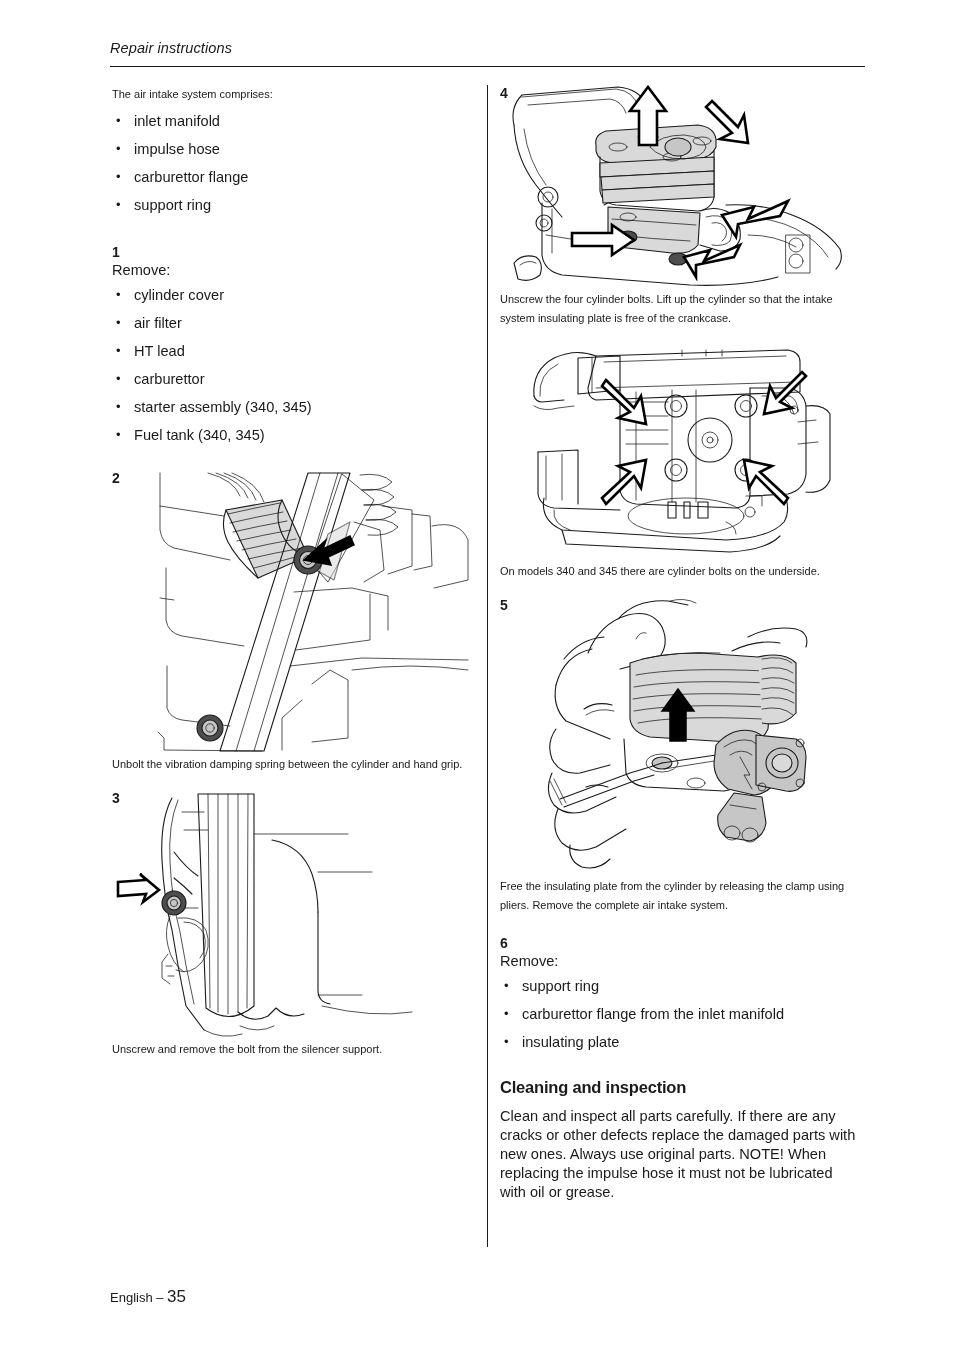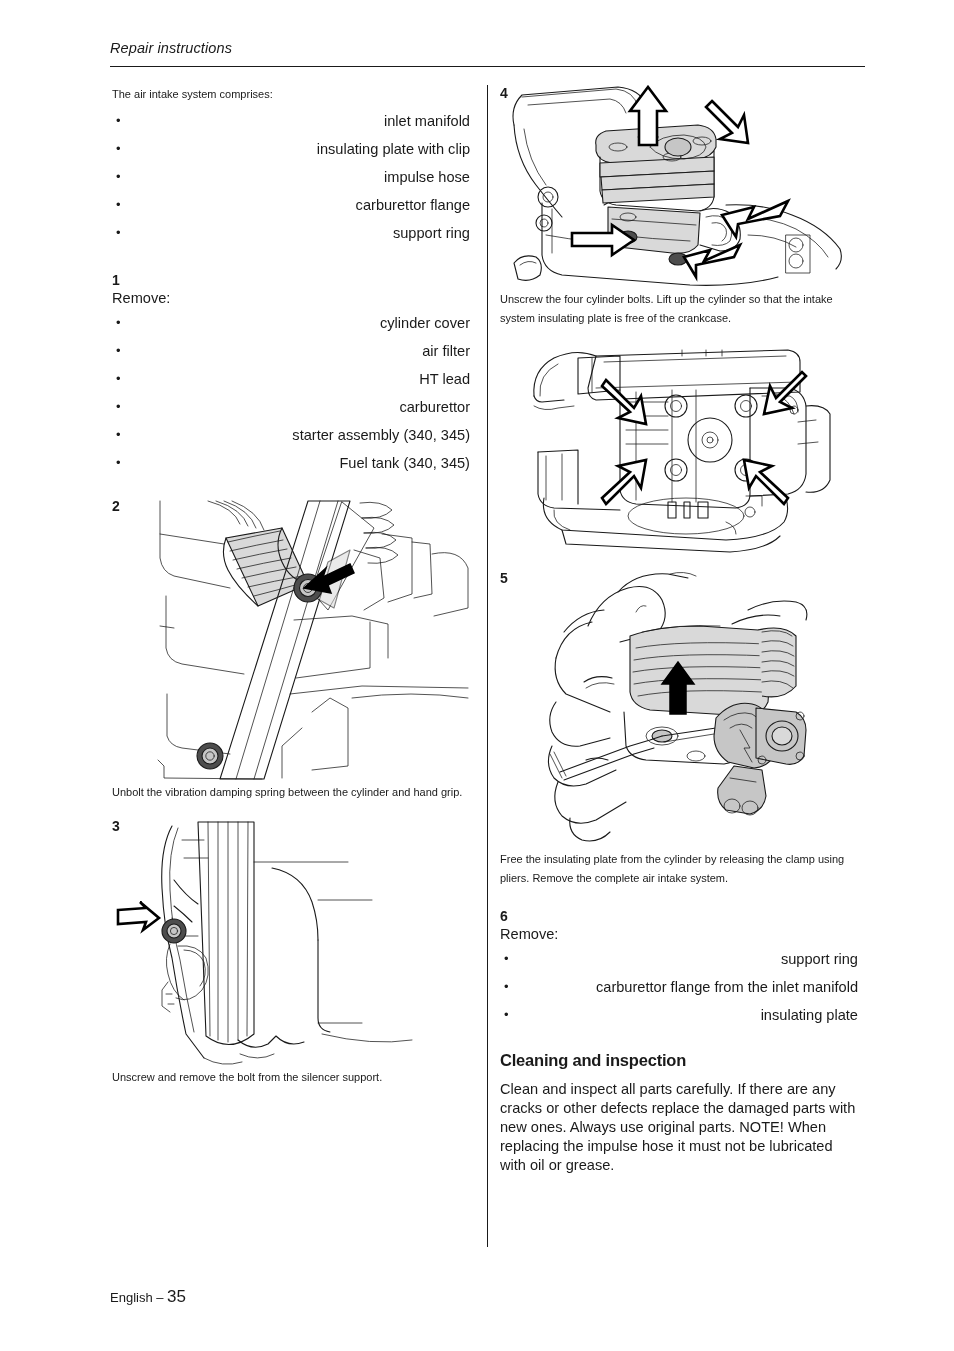--- a/index.html
+++ b/index.html
@@ -86,21 +86,20 @@
     list-style: none;
     margin: 6px 0 0 0;
     padding: 0;
   }
   ul.bullets li {
     font-size: 14.6px;
     line-height: 19px;
     position: relative;
     padding-left: 22px;
     margin-bottom: 9px;
-    text-align: right;
   }
   ul.bullets li::before {
     content: "\2022";
     position: absolute;
     left: 4px;
     top: -1px;
     font-size: 13px;
   }
   .step-num {
     font-size: 14px;
@@ -160,21 +159,20 @@
   <div class="head-rule"></div>
   <div class="col-divider"></div>
 
   <div class="col col-left">
 
 
     <p class="body">The air intake system comprises:</p>
 
     <ul class="bullets">
       <li>inlet manifold</li>
-      <li>insulating plate with clip</li>
       <li>impulse hose</li>
       <li>carburettor flange</li>
       <li>support ring</li>
     </ul>
 
     <div class="spacer-20"></div>
 
     <p class="step-num">1</p>
     <p class="body-tight">Remove:</p>
 
@@ -454,20 +452,21 @@
           <circle class="ln-t" cx="250" cy="168" r="5"></circle>
 
           <path class="arrow" d="M106 36 L134 64 L141 52 L146 80 L118 74 L130 68 L102 42 Z"></path>
           <path class="arrow" d="M212 82 L186 108 L198 114 L170 120 L176 92 L182 104 L208 78 Z" transform="translate(94,-50)"></path>
           <path class="arrow" d="M106 160 L134 132 L141 144 L146 116 L118 122 L130 128 L102 154 Z"></path>
           <path class="arrow" d="M284 160 L256 132 L249 144 L244 116 L272 122 L260 128 L288 154 Z"></path>
         </g>
       </svg>
     </div>
 
+    <p class="body">On models 340 and 345 there are cylinder bolts on the underside.</p>
 
     <div class="spacer-8"></div>
 
     <div class="fig-wrap">
       <span class="step-badge">5</span>
       <svg width="358" height="280" viewBox="0 0 358 280">
         <g>
 
           <path class="ln" d="M118 22 Q136 2 168 4 L188 8"></path>
           <path class="ln-t" d="M170 4 Q184 0 196 6"></path>

